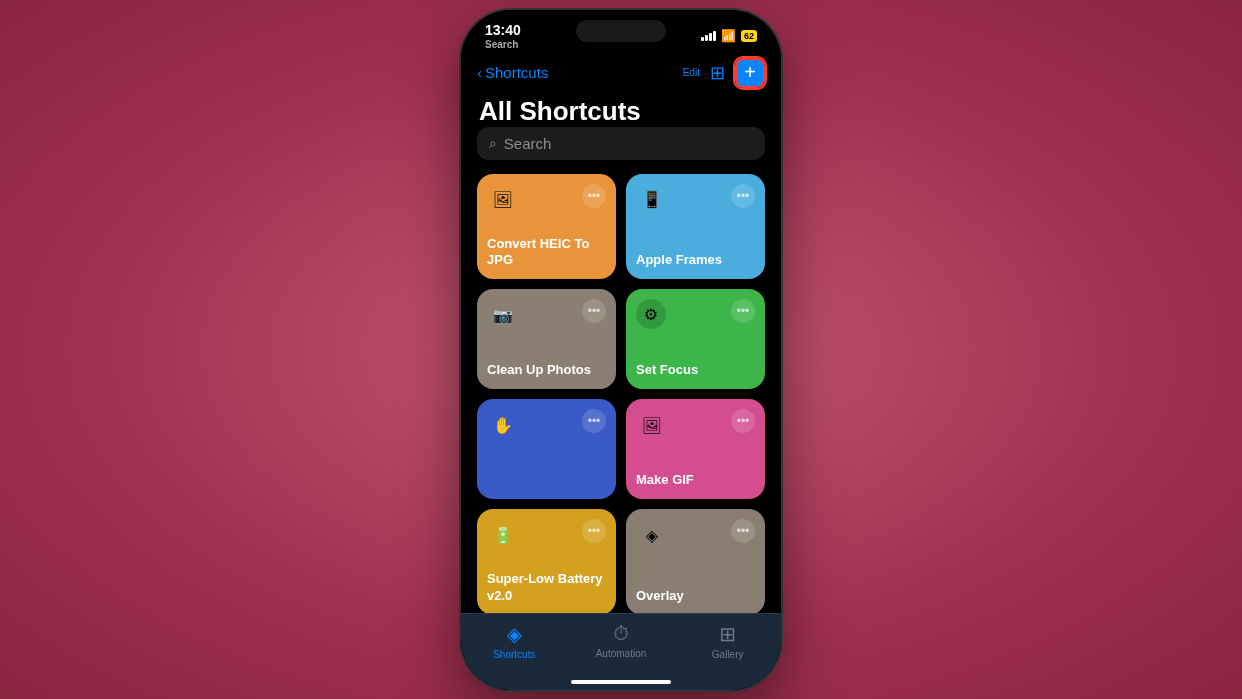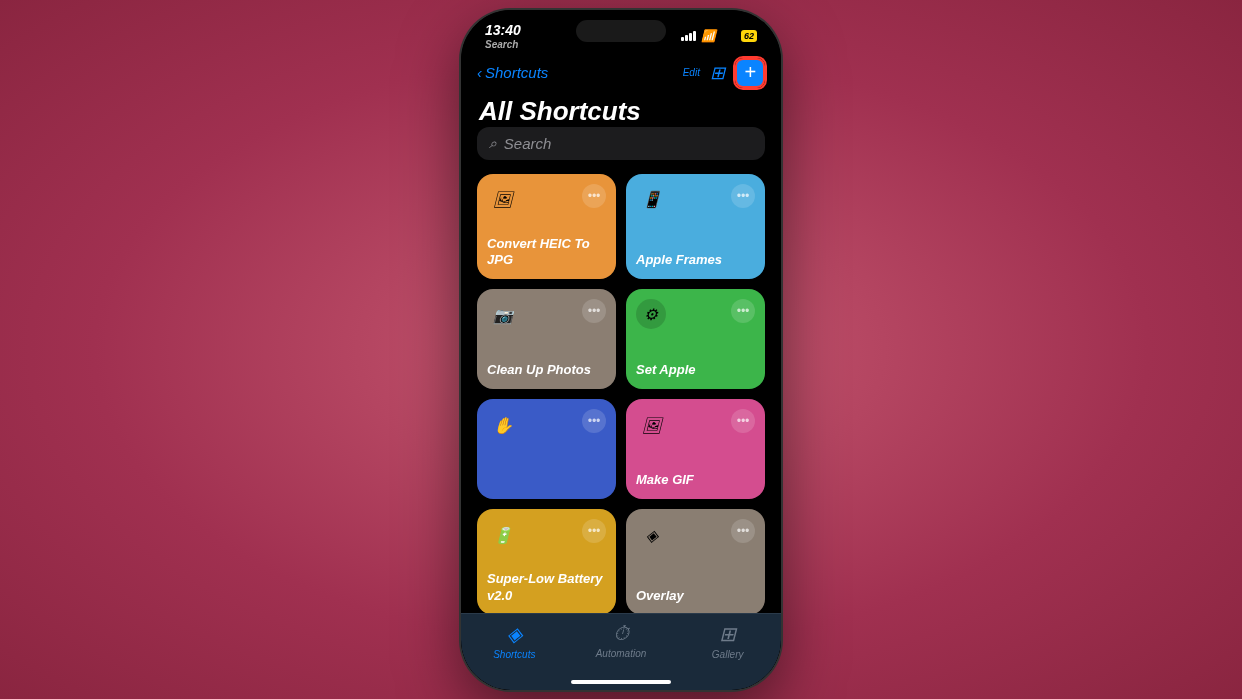--- a/index.html
+++ b/index.html
@@ -23,21 +23,20 @@
       overflow: hidden;
     }
     .phone-screen {
       position: absolute;
       top: 0; left: 0; right: 0; bottom: 0;
       background: #000;
       border-radius: 50px;
       overflow: hidden;
       display: flex;
       flex-direction: column;
-      font-style: italic;
     }
     
     .status-bar {
       display: flex;
       justify-content: space-between;
       align-items: center;
       padding: 12px 24px 4px;
       color: #fff;
       font-size: 13px;
       font-weight: 600;
@@ -49,21 +48,20 @@
     .signal-bars { display: flex; align-items: flex-end; gap: 1px; }
     .signal-bar { background: #fff; border-radius: 1px; width: 3px; }
     .wifi-icon { color: #fff; font-size: 12px; }
     .battery-badge {
       background: #ffd60a;
       color: #000;
       font-size: 9px;
       font-weight: 800;
       padding: 1px 3px;
       border-radius: 3px;
-      margin-left: 20px;
     }
     
     .nav-bar {
       display: flex;
       align-items: center;
       justify-content: space-between;
       padding: 4px 16px 8px;
       color: #fff;
     }
     .nav-back {
@@ -272,21 +270,21 @@
             <div class="card-icon">📷</div>
             <div class="card-more">•••</div>
           </div>
           <div class="card-label">Clean Up Photos</div>
         </div>
         <div class="shortcut-card card-green">
           <div class="card-top">
             <div class="card-icon" style="background:rgba(0,0,0,0.15);border-radius:50%;width:30px;height:30px;display:flex;align-items:center;justify-content:center;">⚙</div>
             <div class="card-more">•••</div>
           </div>
-          <div class="card-label">Set Apple</div>
+          <div class="card-label">Set Focus</div>
         </div>
 
         <div class="shortcut-card card-indigo">
           <div class="card-top">
             <div class="card-icon">✋</div>
             <div class="card-more">•••</div>
           </div>
         </div>
         <div class="shortcut-card card-pink">
           <div class="card-top">

